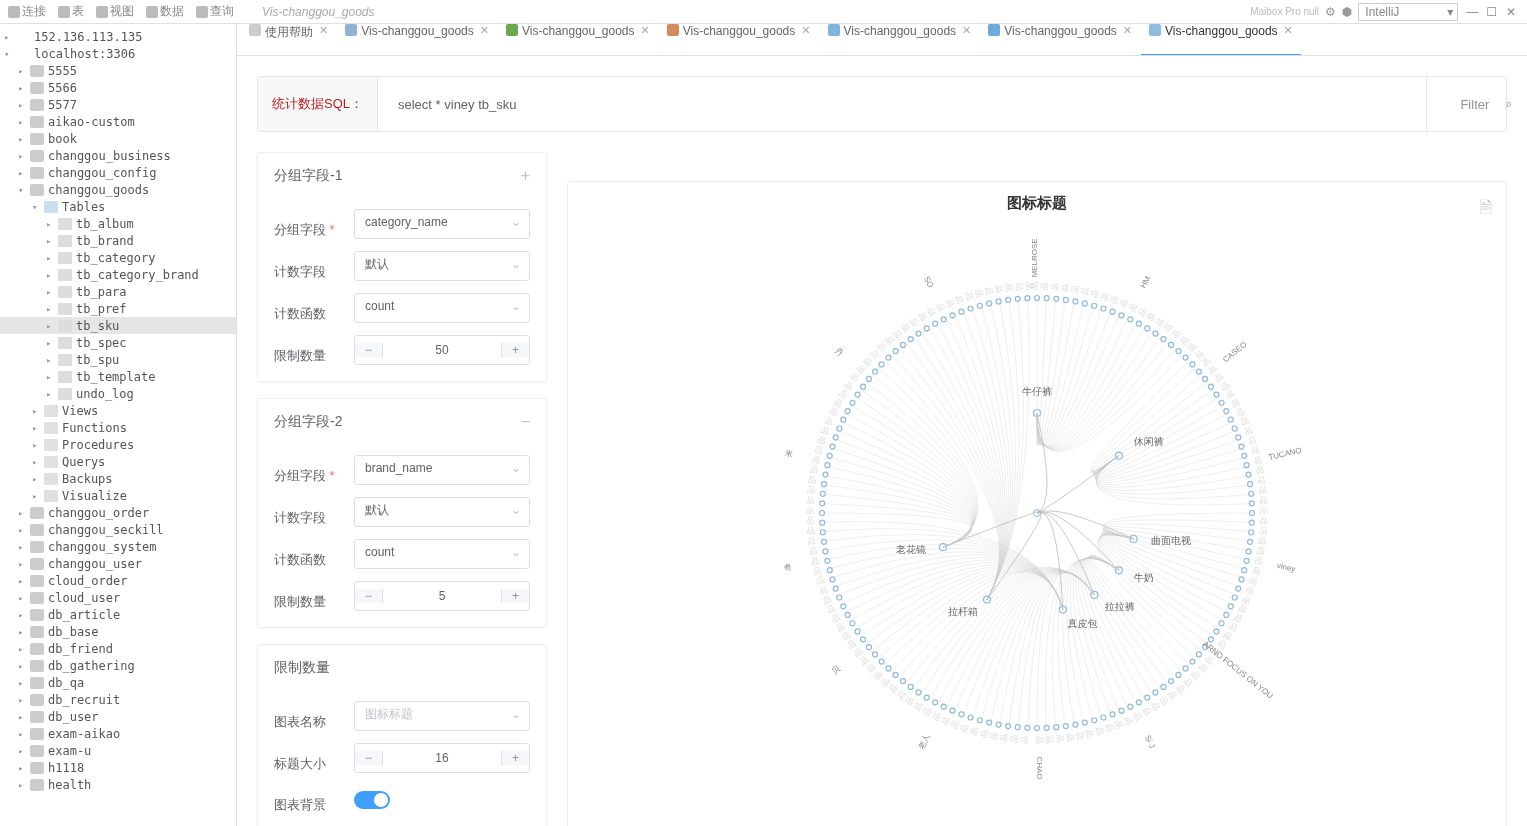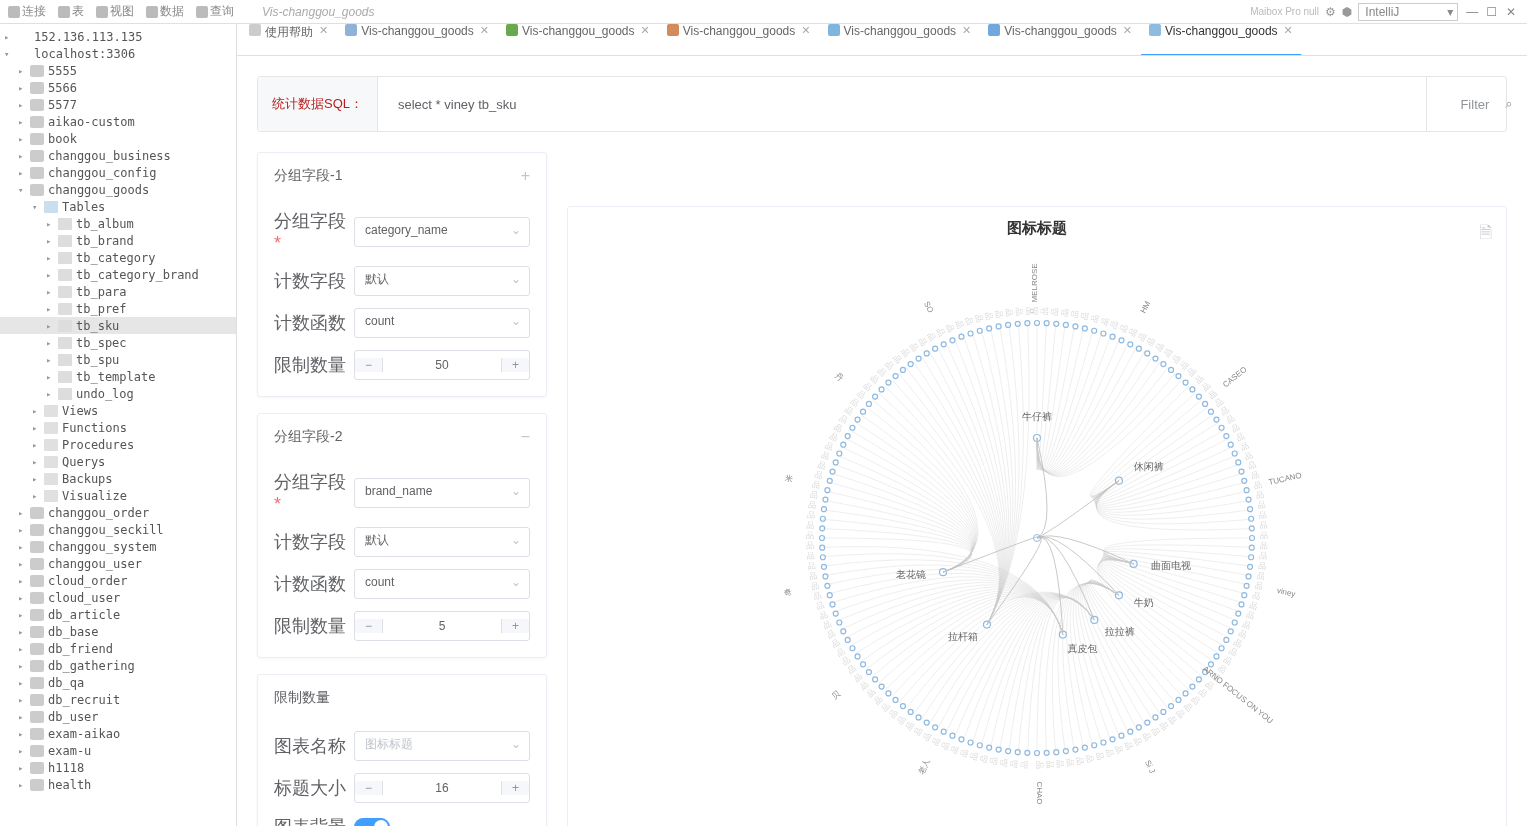--- a/index.html
+++ b/index.html
@@ -58,21 +58,21 @@
 .left-col { width: 290px; display: flex; flex-direction: column; gap: 16px; }
 .right-col { flex: 1; }
 
 
 .card { border: 1px solid #ebeef5; border-radius: 3px; background: #fff; box-shadow: 0 1px 3px rgba(0,0,0,0.04); }
 .card-header { display: flex; align-items: center; justify-content: space-between; padding: 14px 16px; font-size: 14px; color: #606266; }
 .card-header .toggle { color: #c0c4cc; font-size: 16px; cursor: pointer; }
 .card-body { padding: 10px 16px 16px; }
 .form-row { display: flex; align-items: center; margin-bottom: 12px; }
 .form-row:last-child { margin-bottom: 0; }
-.form-row .flabel { width: 80px; font-size: 18px; color: #606266; }
+.form-row .flabel { width: 80px; font-size: 13px; color: #606266; margin-top: 11px; }
 .form-row .flabel .req { color: #f56c6c; }
 .form-row .fcontrol { flex: 1; }
 .select, .stepper { border: 1px solid #dcdfe6; border-radius: 3px; height: 30px; display: flex; align-items: center; font-size: 12px; color: #606266; background: #fff; }
 .select { padding: 0 24px 4px 10px; position: relative; cursor: pointer; }
 .select::after { content: "⌄"; position: absolute; right: 8px; color: #c0c4cc; }
 .stepper { display: flex; }
 .stepper .btn { width: 28px; display: flex; align-items: center; justify-content: center; cursor: pointer; color: #909399; background: #f5f7fa; }
 .stepper .btn:first-child { border-right: 1px solid #dcdfe6; border-radius: 3px 0 0 3px; }
 .stepper .btn:last-child { border-left: 1px solid #dcdfe6; border-radius: 0 3px 3px 0; }
 .stepper .val { flex: 1; text-align: center; }

